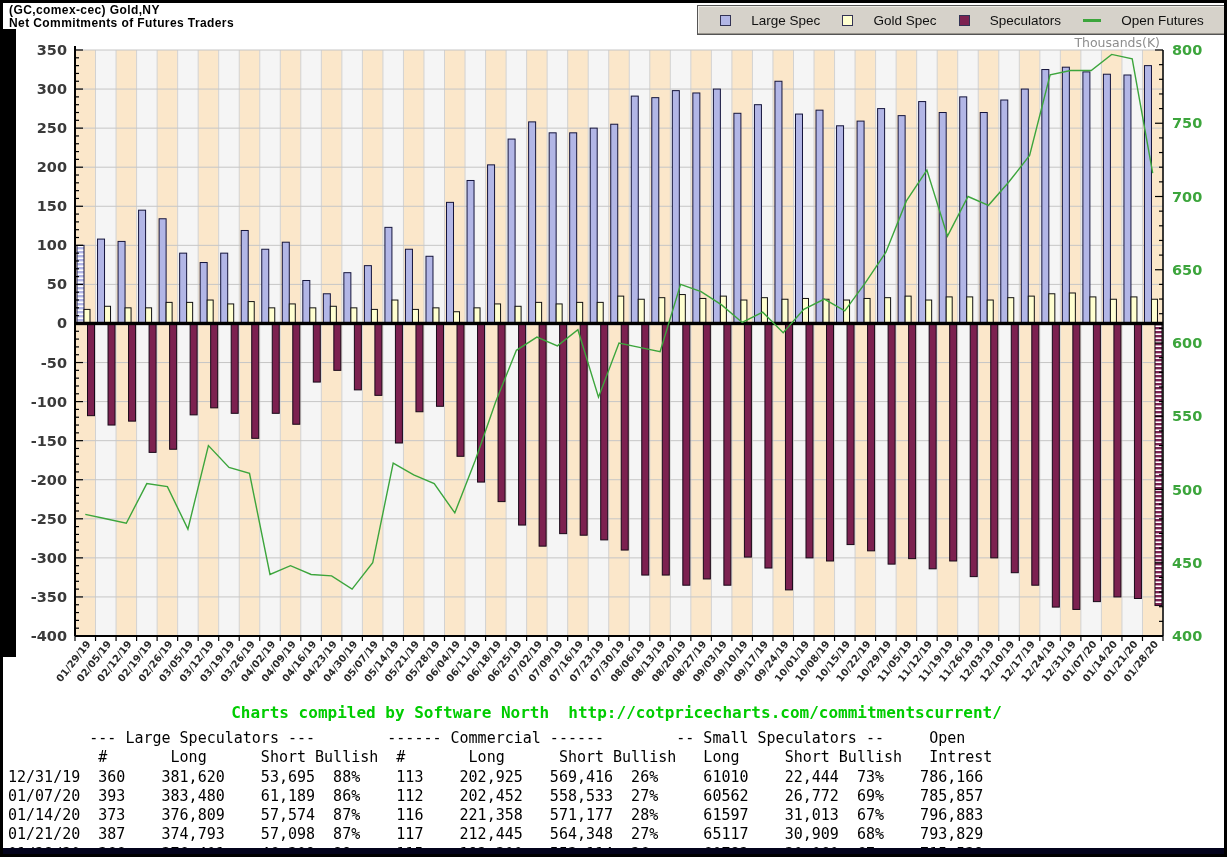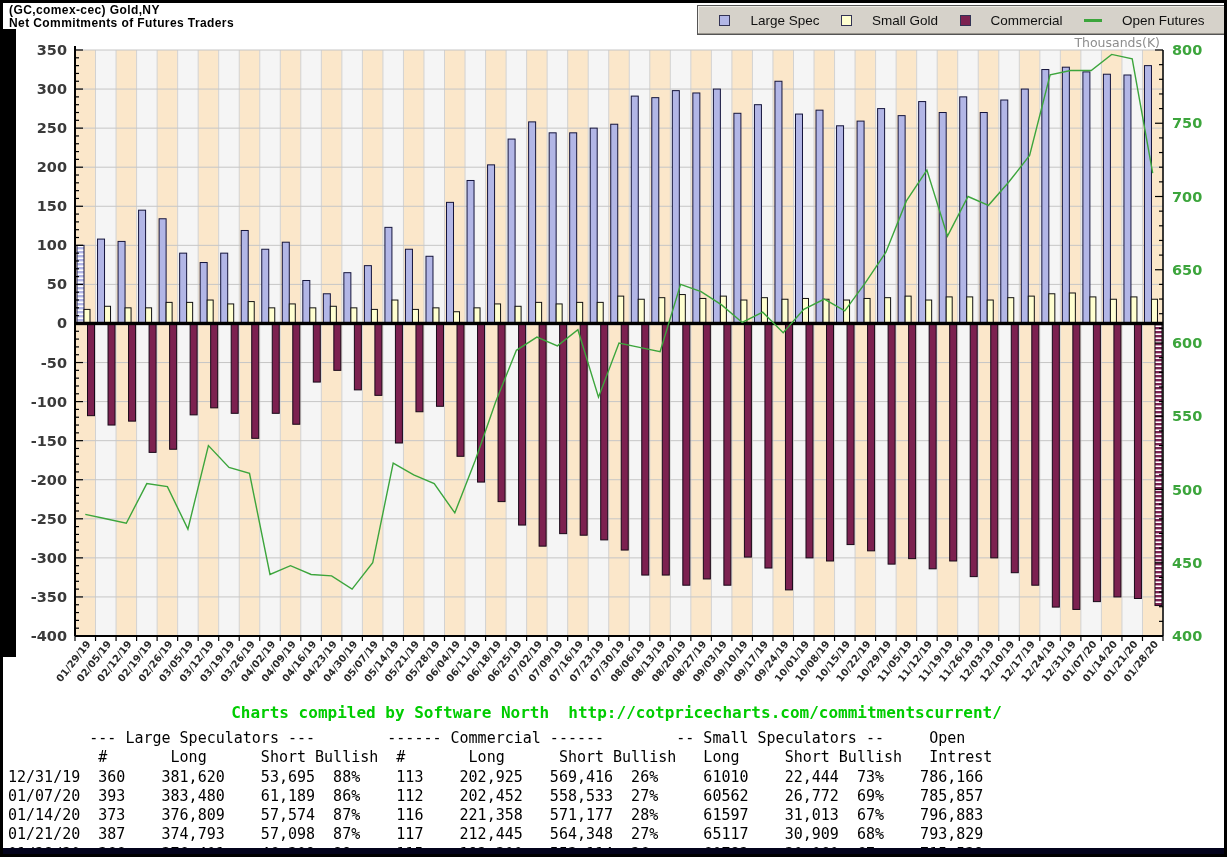--- a/index.html
+++ b/index.html
@@ -30,25 +30,25 @@
     <div class="t2">Net Commitments of Futures Traders</div>
   </div>
 
   <div class="legend" id="legend">
       <div class="legend-item">
         <span class="sw" style="background: rgb(178, 182, 230);"></span>
         <span>Large Spec</span>
       </div>
       <div class="legend-item">
         <span class="sw" style="background: rgb(255, 255, 208);"></span>
-        <span>Small Gold</span>
+        <span>Gold Spec</span>
       </div>
       <div class="legend-item">
         <span class="sw" style="background: rgb(124, 33, 80);"></span>
-        <span>Commercial</span>
+        <span>Speculators</span>
       </div>
       <div class="legend-item">
         <span class="swline" style="background: rgb(60, 165, 60);"></span>
         <span>Open Futures</span>
       </div>
     </div>
 
   <svg class="chart-svg" id="chart" width="1227" height="700">
       <defs>
         <pattern id="hatchLS" width="4" height="4" patternUnits="userSpaceOnUse">

